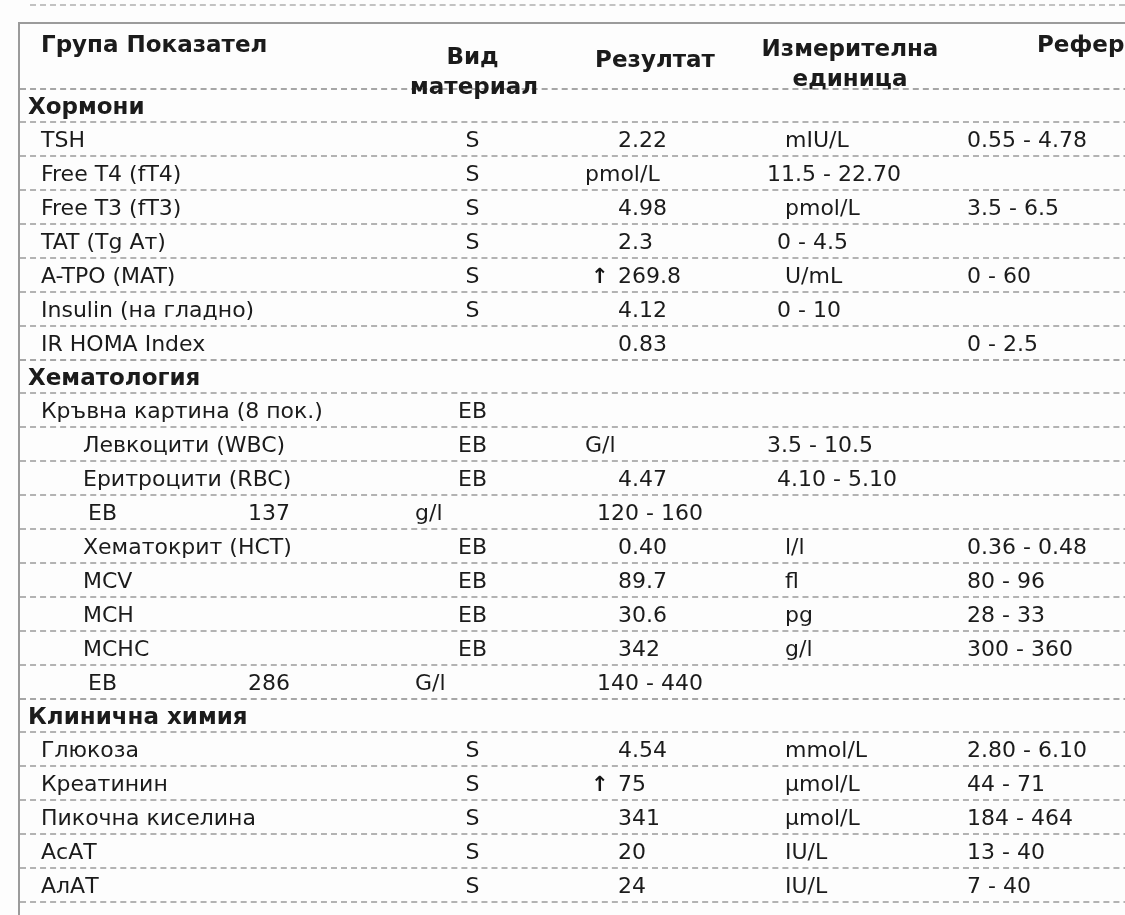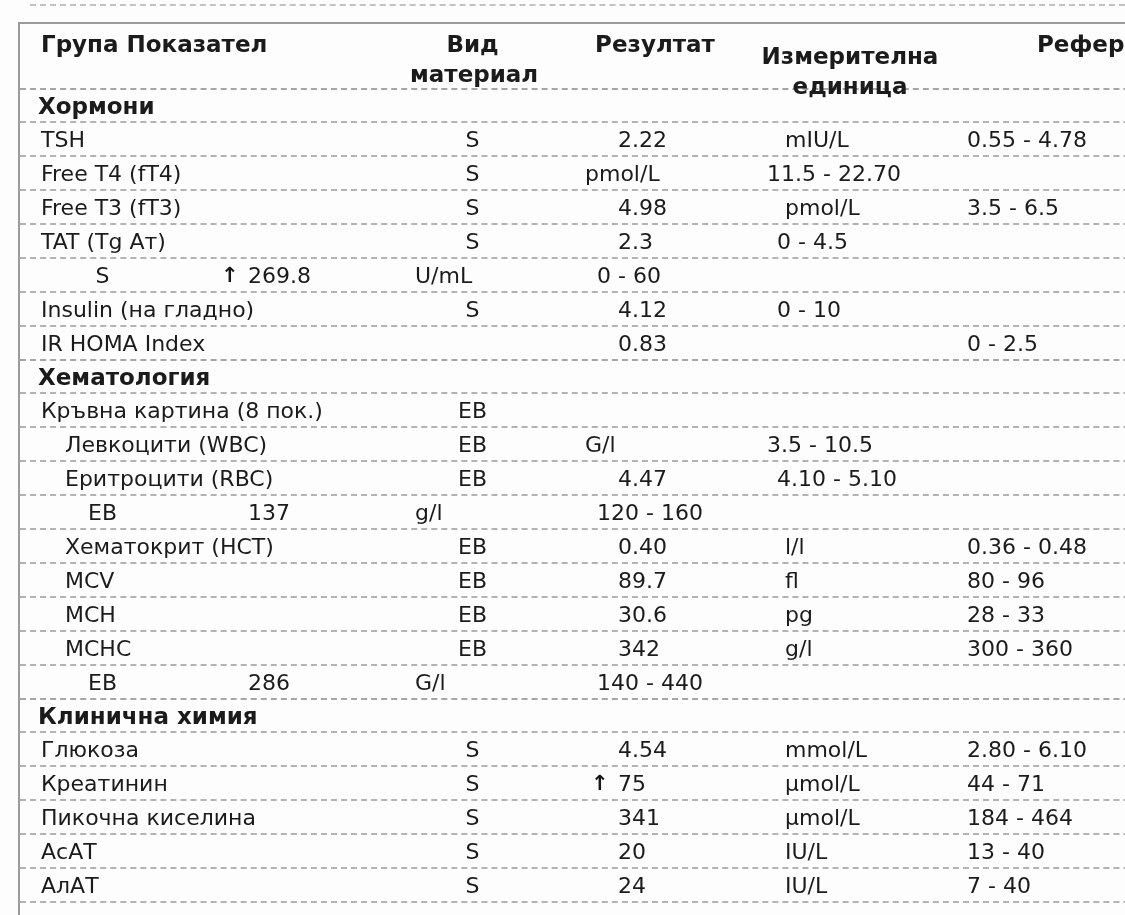--- a/index.html
+++ b/index.html
@@ -49,60 +49,60 @@
     overflow: visible;
   }
   .c-name { width: 370px; padding-left: 21px; }
   .c-mat  { width: 165px; text-align: center; }
   .c-res  { width: 200px; }
   .c-unit { width: 190px; padding-left: 30px; }
   .c-ref  { width: 357px; padding-left: 22px; }
   .hrow .c-mat .wrapbox {
     display: block;
     max-width: 125px;
-    margin: 0 auto;
+    margin: 12px auto;
     white-space: normal;
     text-align: center;
   }
-  .hrow .c-res { text-align: center; }
+  .hrow .c-res { text-align: center; margin-top: 15px; }
   .hrow .c-unit {
     padding-left: 0;
     text-align: center;
     white-space: normal;
   }
   .hrow .c-unit .wrapbox {
     display: block;
     max-width: 195px;
-    margin: 12px auto;
+    margin: 4px auto;
   }
   .hrow .c-ref { padding-left: 92px; }
 
   .sec-row {
     display: flex;
     align-items: center;
     height: 33px;
     box-sizing: border-box;
     border-top: 2px dashed #a6a6a6;
     font-weight: bold;
     font-size: 23px;
   }
-  .sec-row .sec-title { padding-left: 18px; }
+  .sec-row .sec-title { padding-left: 8px; }
 
   .data-row {
     display: flex;
     align-items: center;
     height: 34px;
     box-sizing: border-box;
     border-top: 2px dashed #b3b3b3;
     font-size: 22px;
   }
-  .data-row .c-name.indented { padding-left: 45px; }
+  .data-row .c-name.indented { padding-left: 63px; }
   .data-row .c-res {
     display: flex;
-    align-items: center;
+    align-items: flex-end;
     padding-left: 36px;
   }
   .data-row .c-res .flag {
     width: 27px;
     flex: 0 0 27px;
     font-weight: bold;
     font-size: 21px;
     color: #161616;
   }
   .bottom-partial {
@@ -160,20 +160,21 @@
       <div class="data-row">
         <div class="cell c-name">TAT (Tg Ат)</div>
         <div class="cell c-mat">S</div>
         <div class="cell c-res">
           <span class="flag"></span>
           <span>2.3</span>
         </div>
         <div class="cell c-ref">0 - 4.5</div>
       </div>
       <div class="data-row">
+        <div class="cell c-name">A-TPO (MAT)</div>
         <div class="cell c-mat">S</div>
         <div class="cell c-res">
           <span class="flag">↑</span>
           <span>269.8</span>
         </div>
         <div class="cell c-unit">U/mL</div>
         <div class="cell c-ref">0 - 60</div>
       </div>
       <div class="data-row">
         <div class="cell c-name">Insulin (на гладно)</div>

